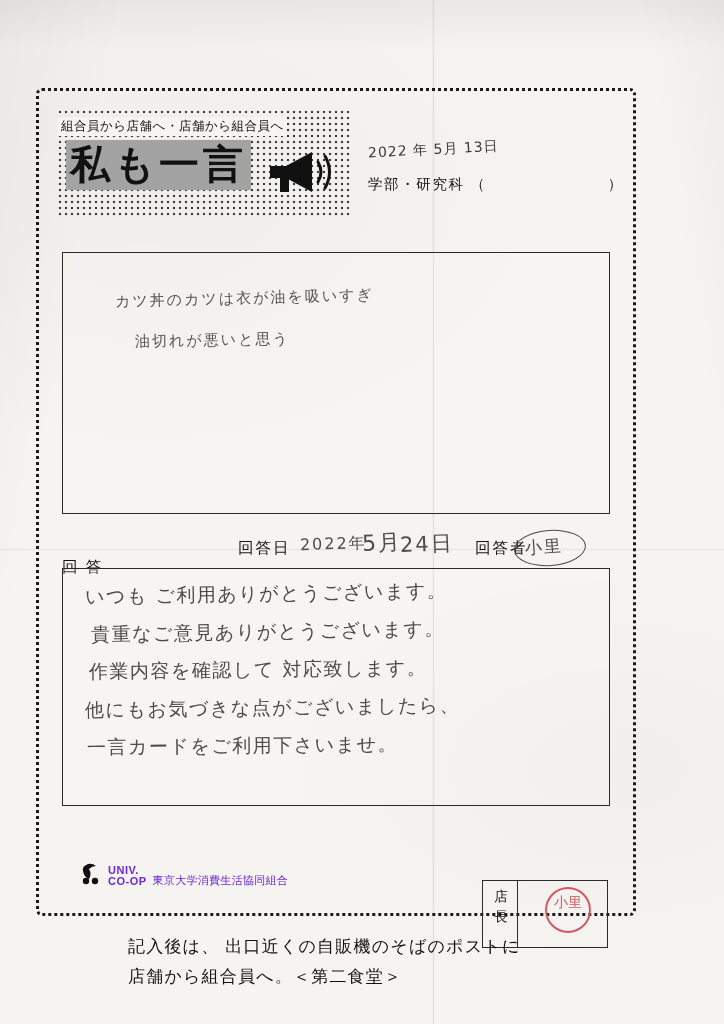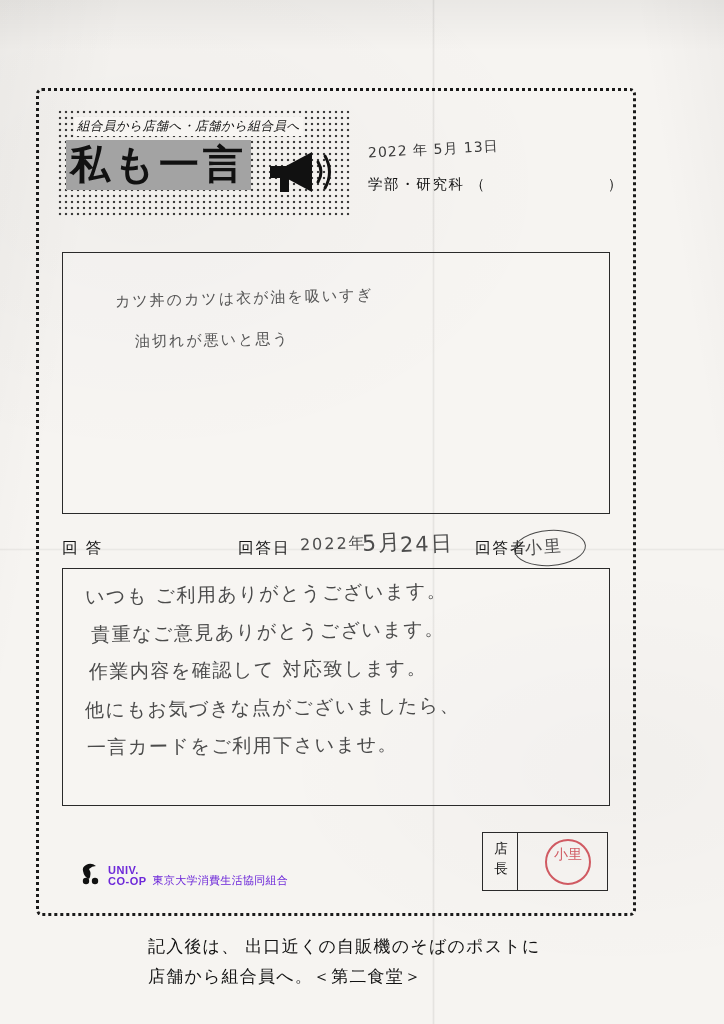--- a/index.html
+++ b/index.html
@@ -70,29 +70,28 @@
     height: 108px;
     background-image:
       radial-gradient(circle at 2px 2px, #1d1d1d 1.3px, rgba(0,0,0,0) 1.6px);
     background-size: 6px 6px;
     -webkit-mask-image: linear-gradient(#000, #000);
     opacity: 0.85;
     border-radius: 2px;
   }
   .head-small {
     position: absolute;
-    left: 16px;
+    left: 0;
     top: 7px;
     font-size: 12.5px;
     letter-spacing: 0.5px;
     color: #0f0f0f;
     background: #f7f5f2;
     padding: 1px 3px;
     white-space: nowrap;
-    font-style: italic;
   }
   .head-big {
     position: absolute;
     left: 8px;
     top: 30px;
     font-size: 40px;
     font-weight: 700;
     letter-spacing: 4px;
     color: #111;
     background: #a3a3a3;
@@ -176,21 +175,21 @@
     position: absolute;
     left: 62px;
     top: 536px;
     width: 556px;
     height: 30px;
     color: #141414;
     font-size: 15.5px;
     letter-spacing: 2px;
   }
   .answer-hdr .lbl { position: absolute; top: 2px; }
-  .answer-hdr .lbl.a { left: 0; }
+  .answer-hdr .lbl.a { left: 0; margin-top: 19px; }
   .answer-hdr .lbl.b { left: 176px; }
   .answer-hdr .lbl.c { left: 413px; }
   .answer-hdr .hw {
     position: absolute;
     font-family: "DejaVu Sans", sans-serif;
     color: #4d4d4d;
   }
   .answer-hdr .hw.d1 { left: 238px; top: -2px; font-size: 16px; transform: rotate(-2deg); }
   .answer-hdr .hw.d2 { left: 300px; top: -8px; font-size: 22px; transform: rotate(-3deg); }
   .answer-hdr .hw.d3 { left: 338px; top: -6px; font-size: 21px; transform: rotate(-2deg); }
@@ -254,23 +253,23 @@
     letter-spacing: 0.5px;
   }
   .coop-name {
     font-size: 11px;
     letter-spacing: 0.3px;
   }
 
   .stamp-box {
     position: absolute;
     left: 482px;
-    top: 832px;
+    top: 880px;
     width: 126px;
-    height: 59px;
+    height: 68px;
     border: 1.6px solid #2a2a2a;
     box-sizing: border-box;
   }
   .stamp-label {
     position: absolute;
     left: 8px;
     top: 6px;
     width: 20px;
     font-size: 13.5px;
     line-height: 1.45;
@@ -303,21 +302,20 @@
     font-family: "Liberation Serif", serif;
   }
 
   
   .instructions {
     position: absolute;
     left: 128px;
     top: 932px;
     width: 520px;
     color: #121212;
-    margin-left: 20px;
   }
   .instructions div {
     font-size: 17px;
     letter-spacing: 1.2px;
     line-height: 1.75;
     white-space: nowrap;
   }
 </style>
 </head>
 <body>

